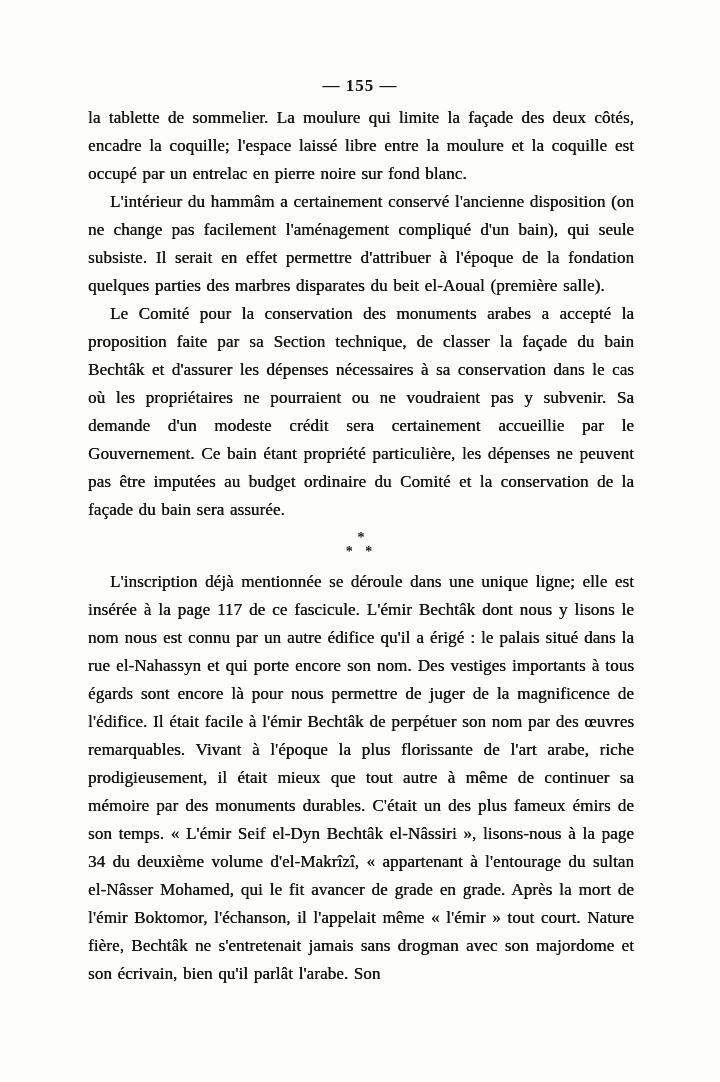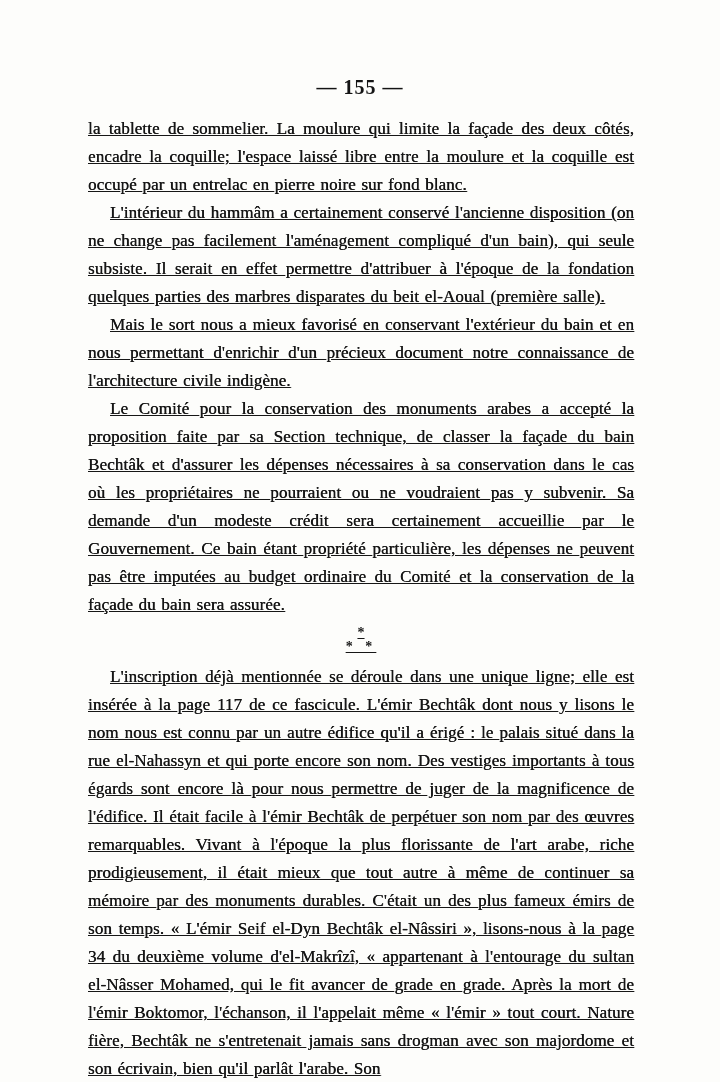--- a/index.html
+++ b/index.html
@@ -12,37 +12,36 @@
     width: 720px;
     height: 1082px;
     background: #fdfdfb;
     overflow: hidden;
     font-family: "Liberation Serif", "DejaVu Serif", serif;
     color: #161616;
     box-sizing: border-box;
   }
   .page-number {
     margin-top: 76px;
-    margin-bottom: 16px;
+    margin-bottom: 8px;
     text-align: center;
-    font-size: 20px;
+    font-size: 17px;
     font-weight: 700;
     letter-spacing: 1px;
     color: #141414;
   }
   .text-block {
     margin: 0 86px 18px 88px; 
     font-size: 17px;
     line-height: 28px;
     text-align: justify;
     word-spacing: 1.2px;
     letter-spacing: 0.1px;
     
     text-shadow: 0.35px 0 0 currentColor;
-    text-decoration: underline;
   }
   .text-block p {
     margin: 0;
     padding: 0;
   }
   .text-block p.indent {
     text-indent: 22px;
   }
   .text-block p.noindent {
     text-indent: 0;
@@ -70,21 +69,20 @@
 <div class="scan-page">
 
   <div class="page-number">— 155 —</div>
 
   <div class="text-block">
 
     <p class="noindent">la tablette de sommelier. La moulure qui limite la façade des deux côtés, encadre la coquille; l'espace laissé libre entre la moulure et la coquille est occupé par un entrelac en pierre noire sur fond blanc.</p>
 
     <p class="indent">L'intérieur du hammâm a certainement conservé l'ancienne disposition (on ne change pas facilement l'aménagement compliqué d'un bain), qui seule subsiste. Il serait en effet permettre d'attribuer à l'époque de la fondation quelques parties des marbres disparates du beit el-Aoual (première salle).</p>
 
-    <p class="indent">Mais le sort nous a mieux favorisé en conservant l'extérieur du bain et en nous permettant d'enrichir d'un précieux document notre connaissance de l'architecture civile indigène.</p>
 
     <p class="indent">Le Comité pour la conservation des monuments arabes a accepté la proposition faite par sa Section technique, de classer la façade du bain Bechtâk et d'assurer les dépenses nécessaires à sa conservation dans le cas où les propriétaires ne pourraient ou ne voudraient pas y subvenir. Sa demande d'un modeste crédit sera certainement accueillie par le Gouvernement. Ce bain étant propriété particulière, les dépenses ne peuvent pas être imputées au budget ordinaire du Comité et la conservation de la façade du bain sera assurée.</p>
 
     <div class="asterism">
       <span class="star-top">*</span>
       <span class="star-bottom">* *</span>
     </div>
 
     <p class="indent">L'inscription déjà mentionnée se déroule dans une unique ligne; elle est insérée à la page 117 de ce fascicule. L'émir Bechtâk dont nous y lisons le nom nous est connu par un autre édifice qu'il a érigé : le palais situé dans la rue el-Nahassyn et qui porte encore son nom. Des vestiges importants à tous égards sont encore là pour nous permettre de juger de la magnificence de l'édifice. Il était facile à l'émir Bechtâk de perpétuer son nom par des œuvres remarquables. Vivant à l'époque la plus florissante de l'art arabe, riche prodigieusement, il était mieux que tout autre à même de continuer sa mémoire par des monuments durables. C'était un des plus fameux émirs de son temps. « L'émir Seif el-Dyn Bechtâk el-Nâssiri », lisons-nous à la page 34 du deuxième volume d'el-Makrîzî, « appartenant à l'entourage du sultan el-Nâsser Mohamed, qui le fit avancer de grade en grade. Après la mort de l'émir Boktomor, l'échanson, il l'appelait même « l'émir » tout court. Nature fière, Bechtâk ne s'entretenait jamais sans drogman avec son majordome et son écrivain, bien qu'il parlât l'arabe. Son</p>
 

